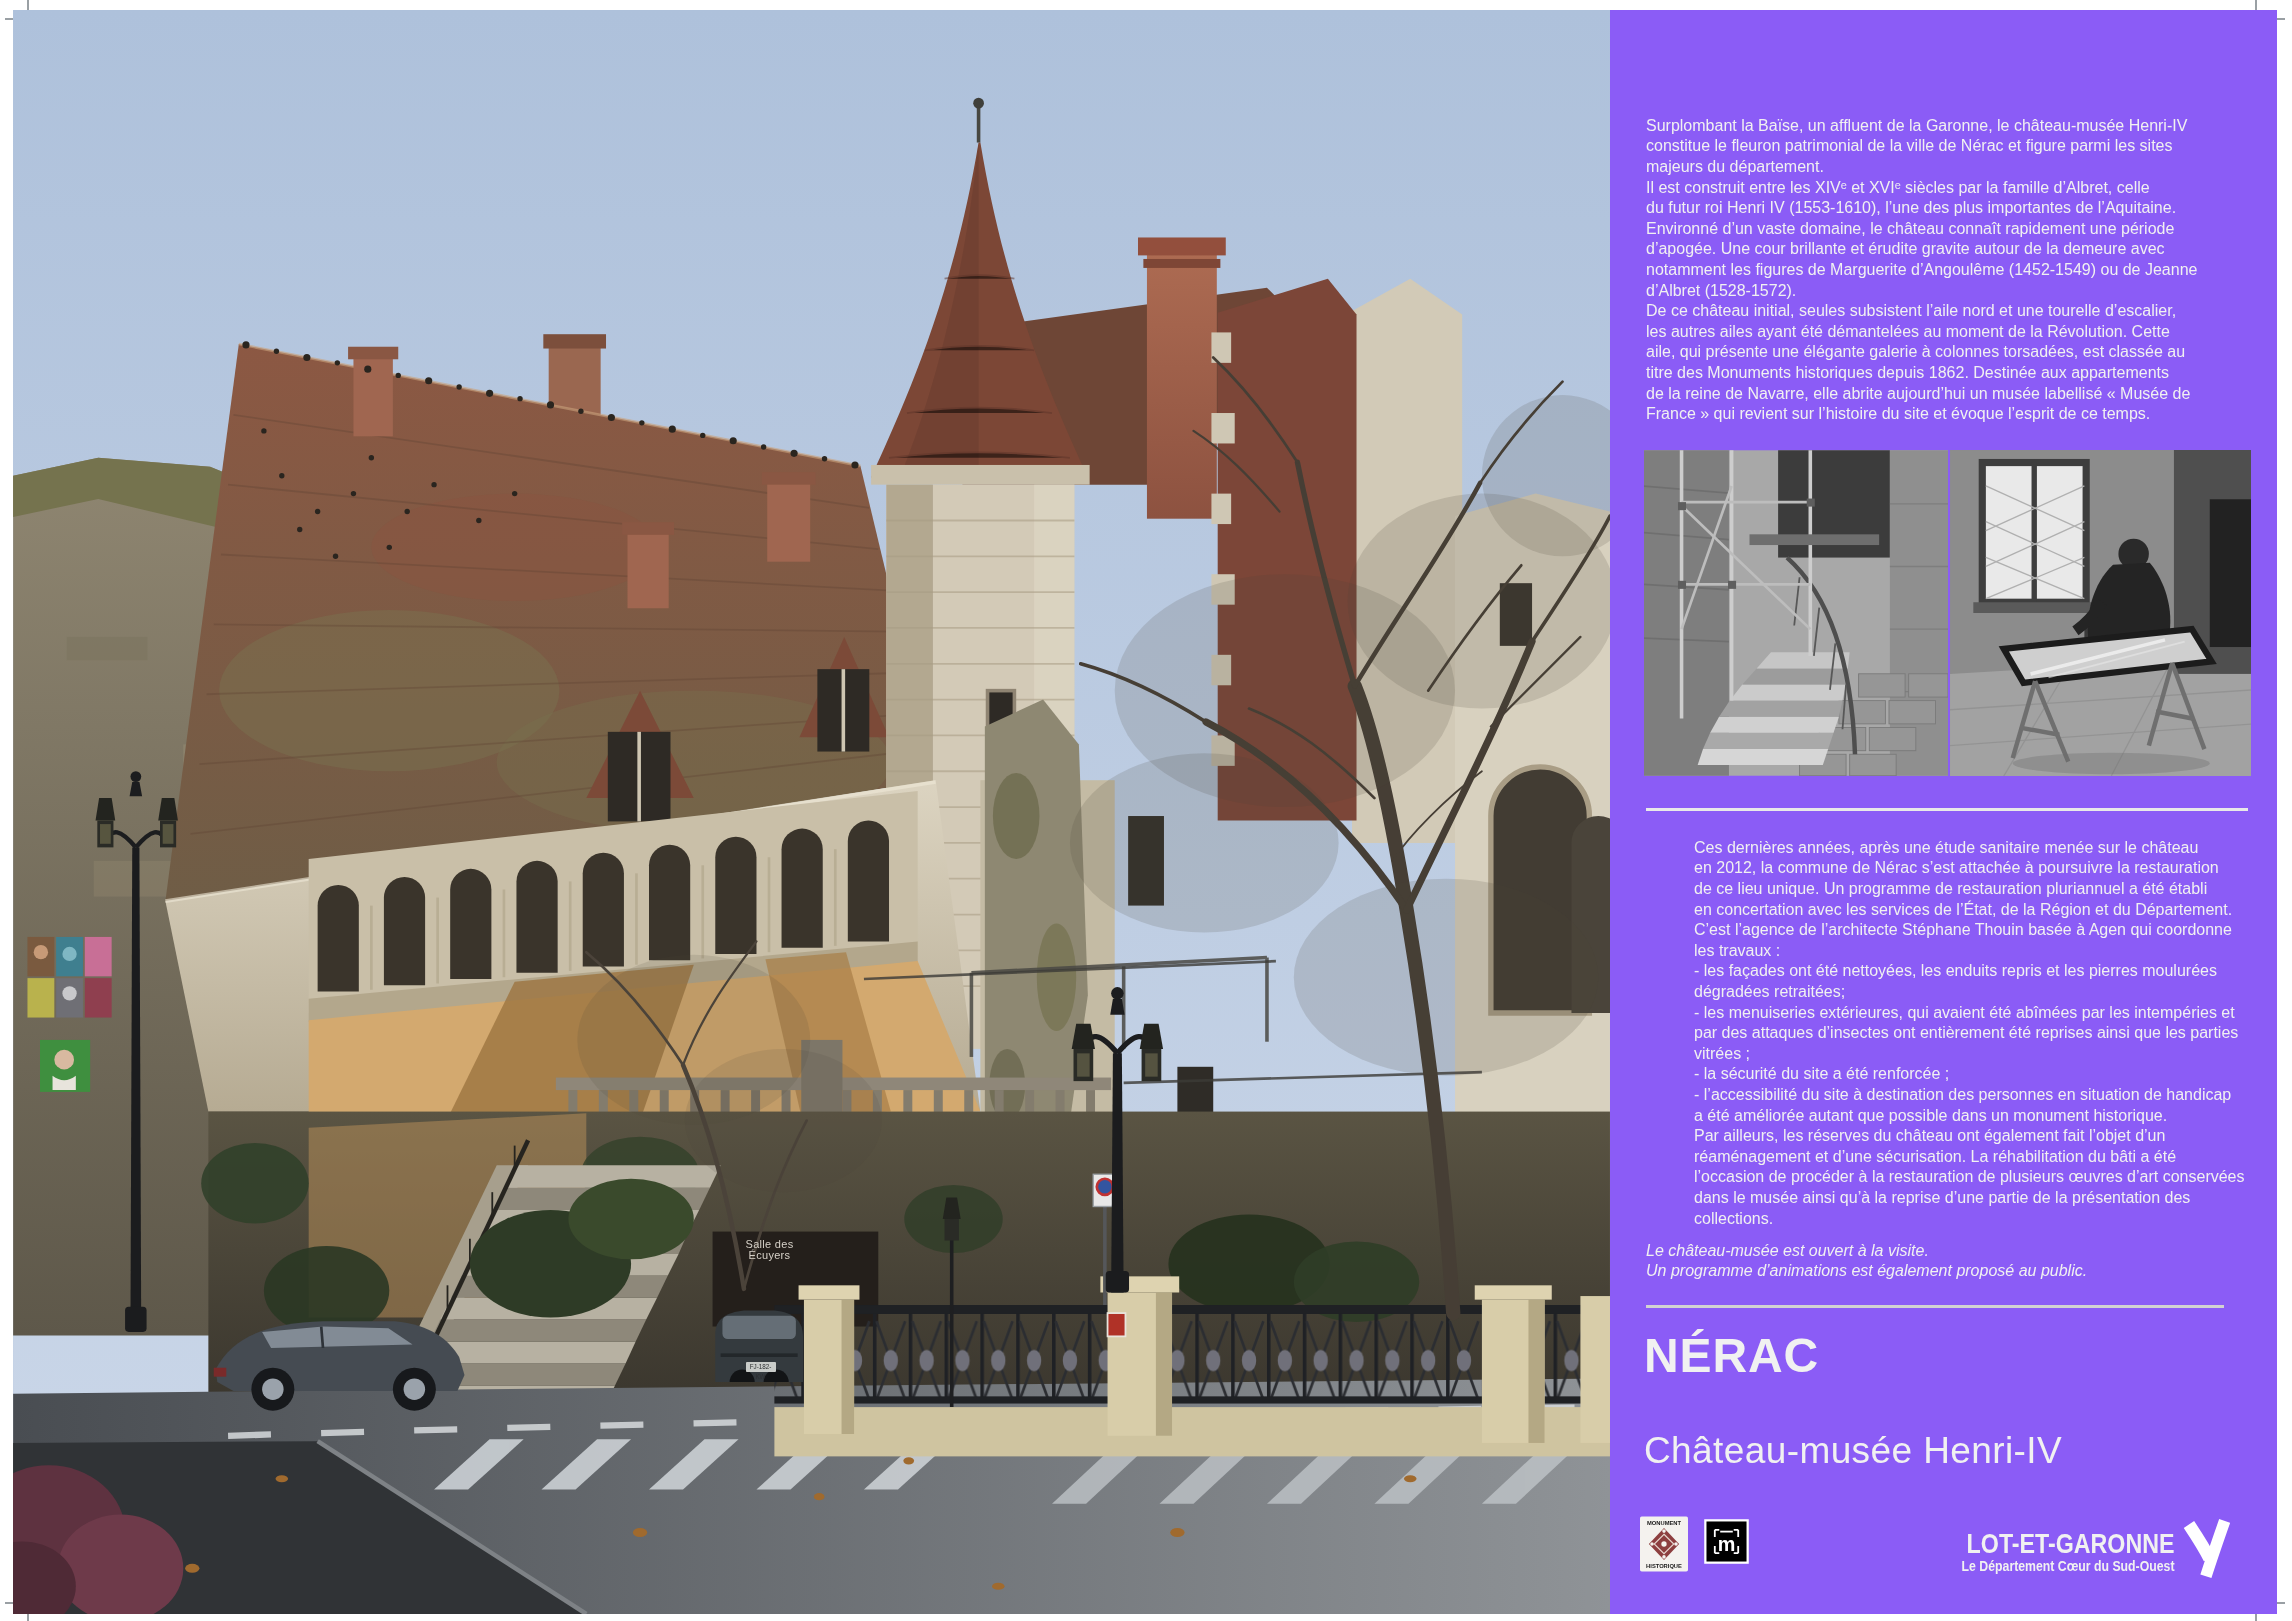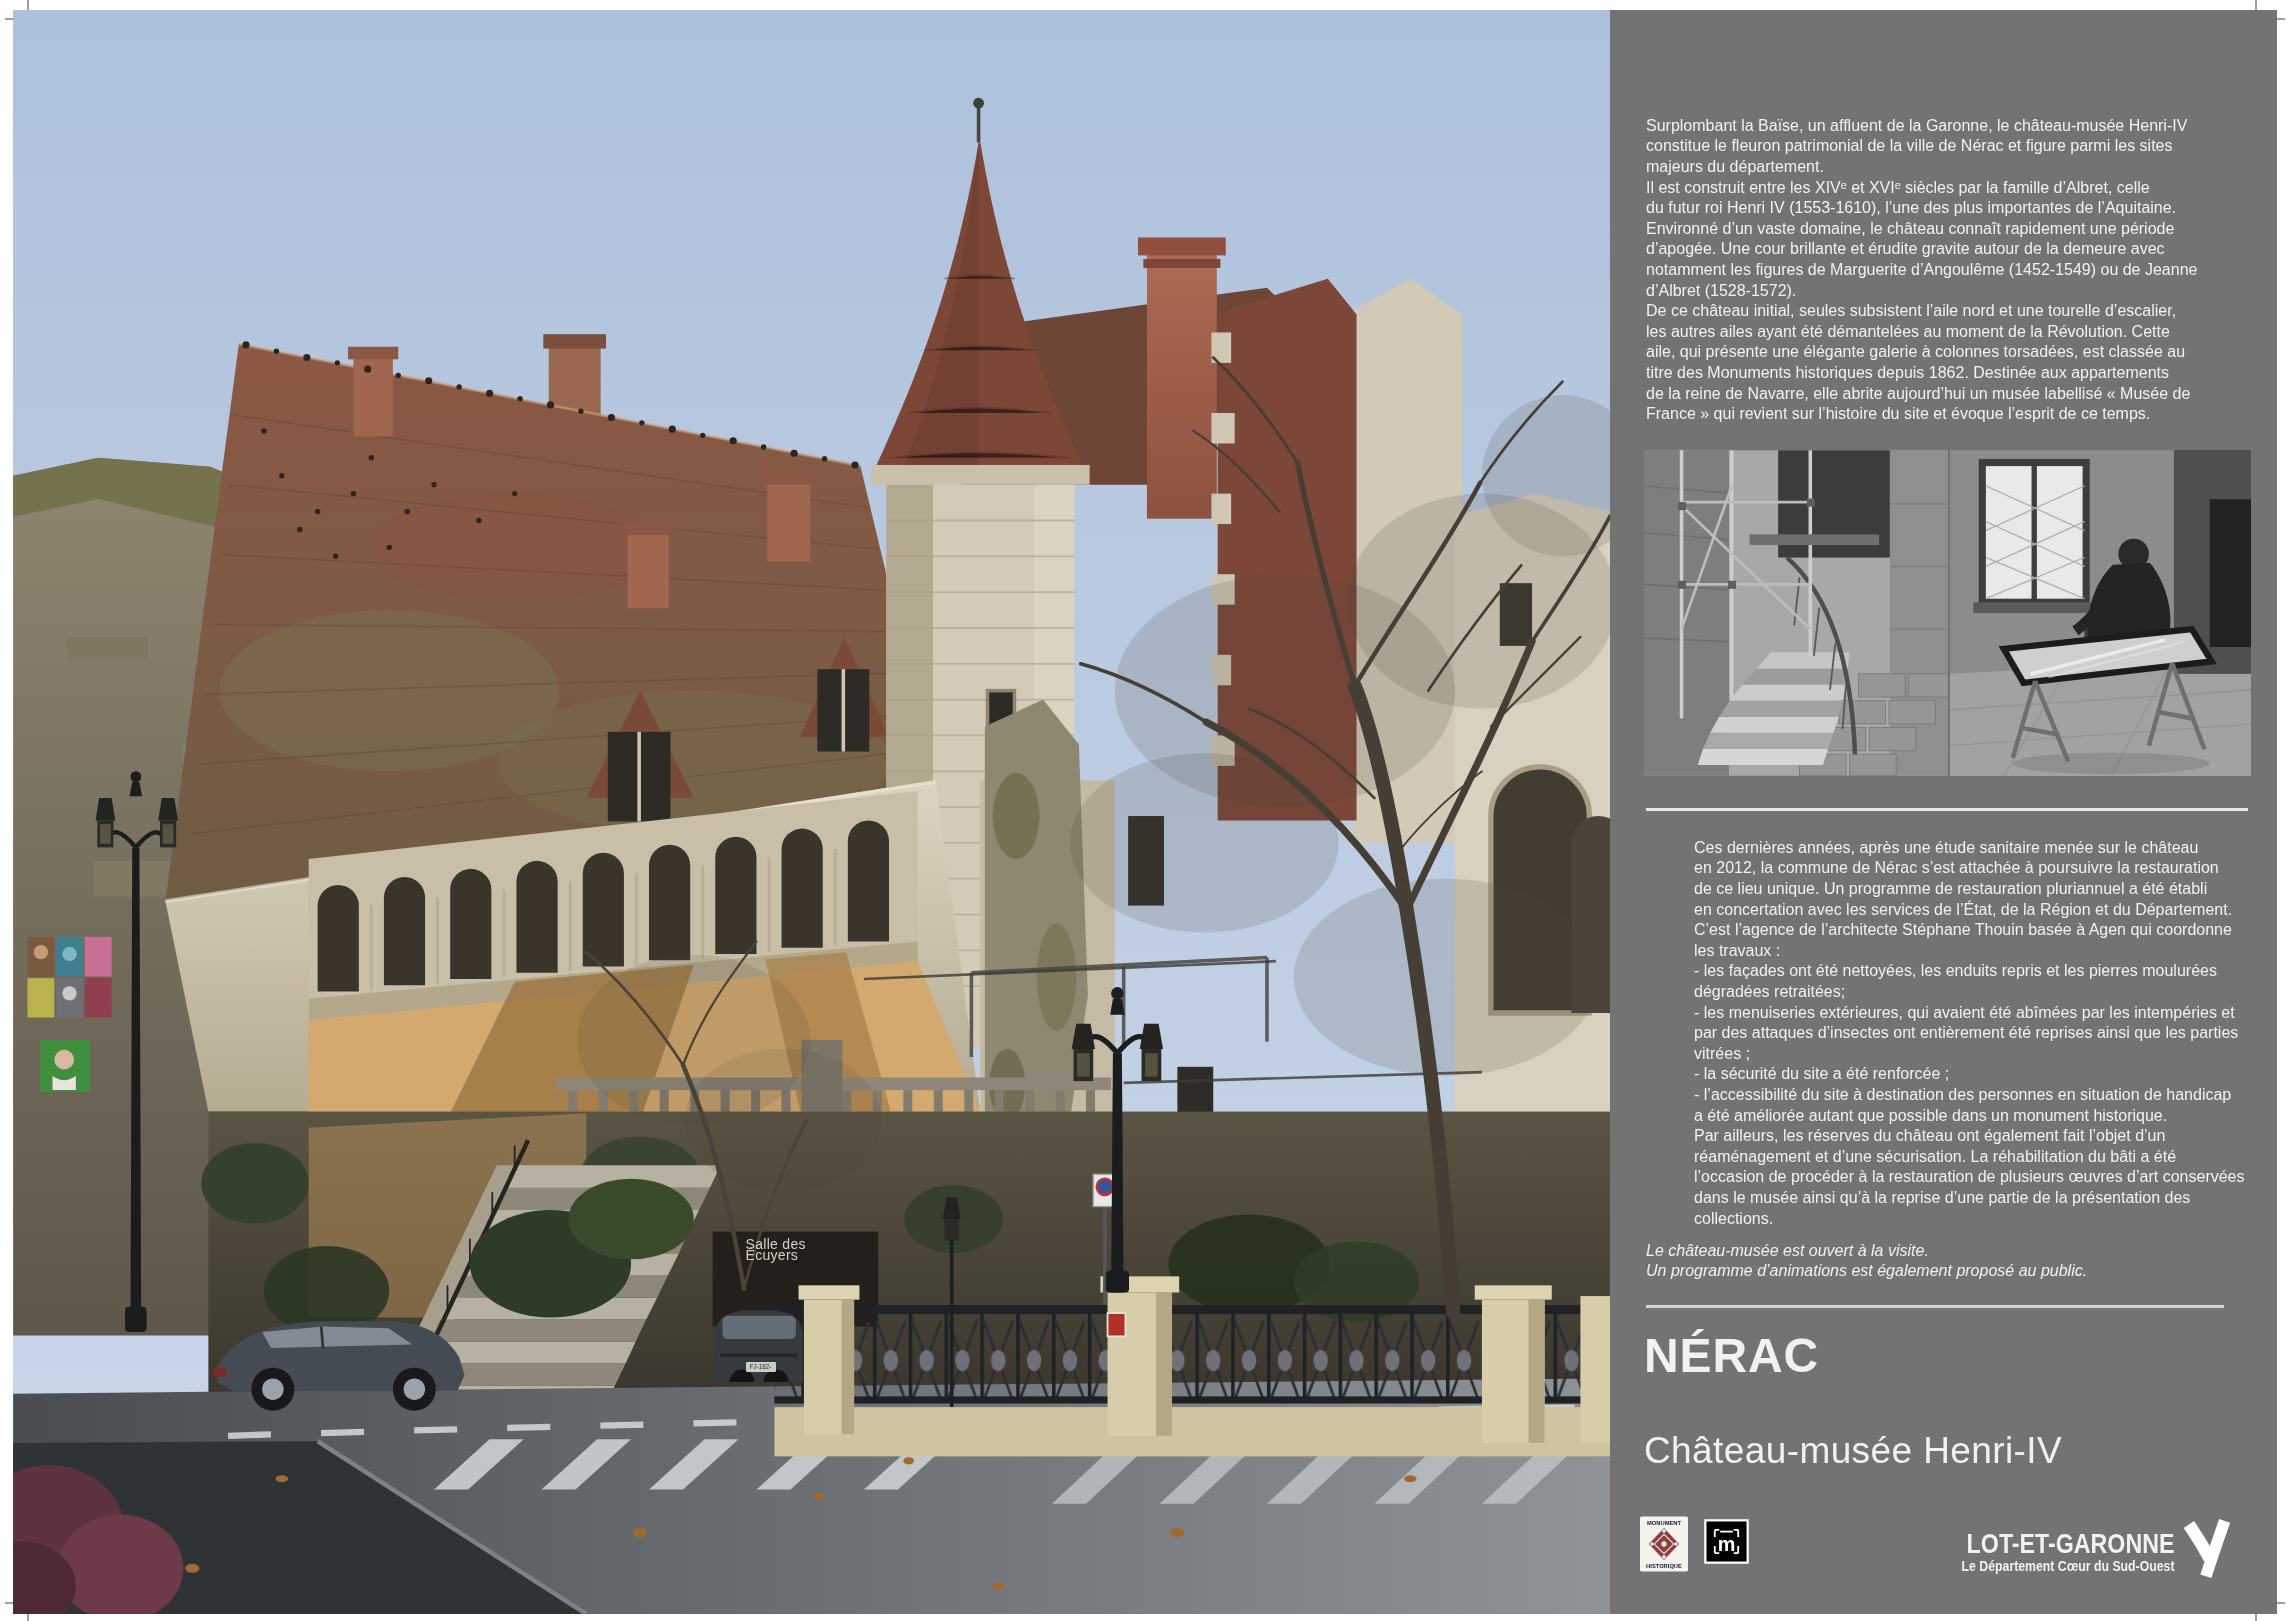--- a/index.html
+++ b/index.html
@@ -5,29 +5,29 @@
   html,body{margin:0;padding:0;}
   body{
     width:2293px;height:1622px;position:relative;background:#ffffff;
     font-family:"Liberation Sans", sans-serif;overflow:hidden;
   }
   .crop-mark{position:absolute;background:#9aa0a4;}
   
   .photo-wrap{position:absolute;left:12.5px;top:9.9px;width:1598px;height:1604px;background:#b9c8dd;overflow:hidden;}
   .photo-wrap svg{display:block;}
   .photo-sign{
-    position:absolute;left:733px;top:1229px;font-size:14px;line-height:10.7px;
-    color:#d6d1c8;white-space:pre-line;letter-spacing:0.3px;
+    position:absolute;left:733px;top:1229px;font-size:11px;line-height:10.7px;
+    color:#d6d1c8;white-space:pre-line;letter-spacing:0.3px;text-align:center;
   }
   .plate{
     position:absolute;left:733px;top:1352px;width:30px;height:9.9px;background:#c9ccc9;
     font-size:6.3px;line-height:9.9px;text-align:center;color:#2d2f31;border-radius:0.9px;
   }
   
-  .panel{position:absolute;left:1610px;top:9.9px;width:667px;height:1604px;background:#737373;color:#f1f1f1;}
+  .panel{position:absolute;left:1610px;top:9.9px;width:667px;height:1604px;background:#8b5cf6;color:#f1f1f1;}
   .panel .txt{position:absolute;left:36px;width:607px;font-size:16px;line-height:20.6px;white-space:pre-line;}
   .p-intro{top:106px;}
   .p-resto{top:828px;margin-left:48px;}
   .p-visit{top:1231px;font-style:italic;}
   .bw-photos{position:absolute;left:34px;top:440px;width:607px;height:326px;display:flex;}
   .bw-a{width:304px;height:326px;}
   .bw-b{width:301px;height:326px;margin-left:1.8px;}
   .divider{position:absolute;left:36px;height:2.7px;background:#e9e9e9;}
   .divider-1{top:798px;width:602px;}
   .divider-2{top:1295px;width:578px;background:#d2d2d2;}

